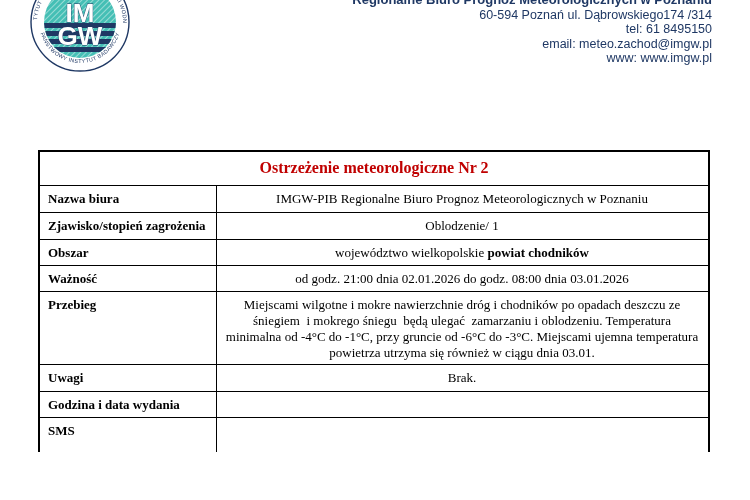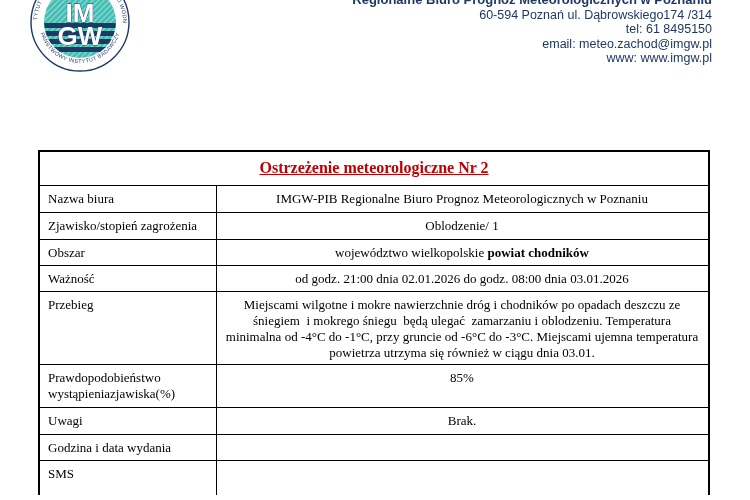--- a/index.html
+++ b/index.html
@@ -23,26 +23,26 @@
   .doc-table{
     position:absolute; left:38px; top:150px; width:672px;
     border:2px solid #000; border-bottom:none;
     box-sizing:border-box; background:#fff;
   }
   .trow{display:flex; border-top:1px solid #000; box-sizing:border-box;}
   .trow:first-child{border-top:none;}
   .title-row{
     display:block; min-height:33px; box-sizing:border-box;
     text-align:center; padding-top:7px;
-    font-weight:bold; font-size:16px; color:#C00000;text-decoration:underline;
+    font-weight:bold; font-size:16px; color:#C00000;
   }
   .tlabel{
     width:177px; min-width:177px; box-sizing:border-box;
     border-right:1px solid #000;
-    font-weight:normal; font-size:13px; line-height:16px;
+    font-weight:bold; font-size:13px; line-height:16px;
     padding:5px 6px 3px 8px;
   }
   .tvalue{
     flex:1; box-sizing:border-box;
     font-size:13px; line-height:16px;
     padding:5px 8px 3px 7px;
     white-space:pre-wrap;
     text-align:center;
   }
   .tvalue b{font-weight:bold;}
@@ -112,24 +112,20 @@
   <div class="trow" style="min-height:26px">
     <div class="tlabel">Ważność</div>
     <div class="tvalue">od godz. 21:00 dnia 02.01.2026 do godz. 08:00 dnia 03.01.2026</div>
   </div>
 
   <div class="trow" style="min-height:68px">
     <div class="tlabel">Przebieg</div>
     <div class="tvalue">Miejscami wilgotne i mokre nawierzchnie dróg i chodników po opadach deszczu ze śniegiem  i mokrego śniegu  będą ulegać  zamarzaniu i oblodzeniu. Temperatura minimalna od -4°C do -1°C, przy gruncie od -6°C do -3°C. Miejscami ujemna temperatura powietrza utrzyma się również w ciągu dnia 03.01.</div>
   </div>
 
-  <div class="trow" style="min-height:43px">
-    <div class="tlabel">Prawdopodobieństwo wystąpieniazjawiska(%)</div>
-    <div class="tvalue">85%</div>
-  </div>
 
   <div class="trow" style="min-height:27px">
     <div class="tlabel">Uwagi</div>
     <div class="tvalue">Brak.</div>
   </div>
 
   <div class="trow" style="min-height:26px">
     <div class="tlabel">Godzina i data wydania</div>
   </div>
 

